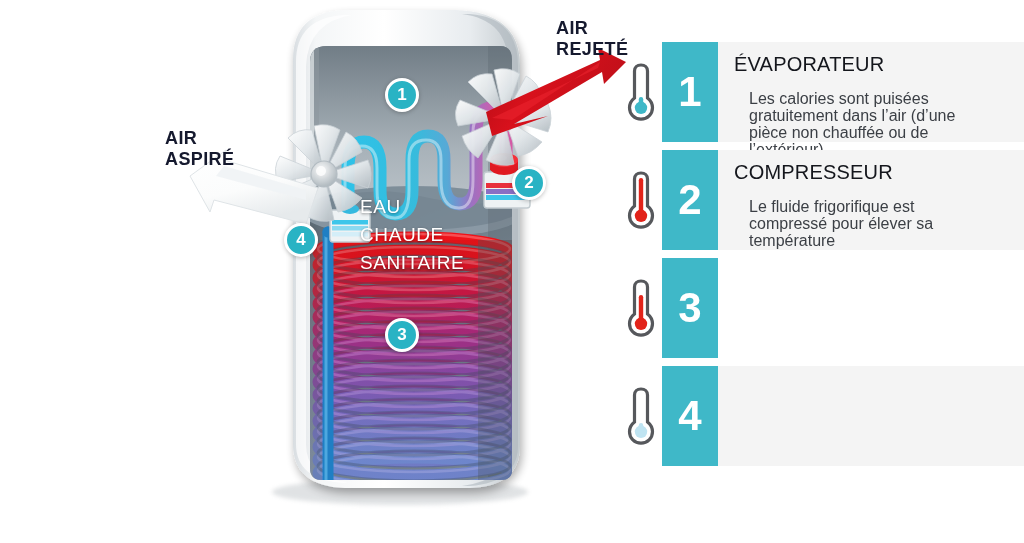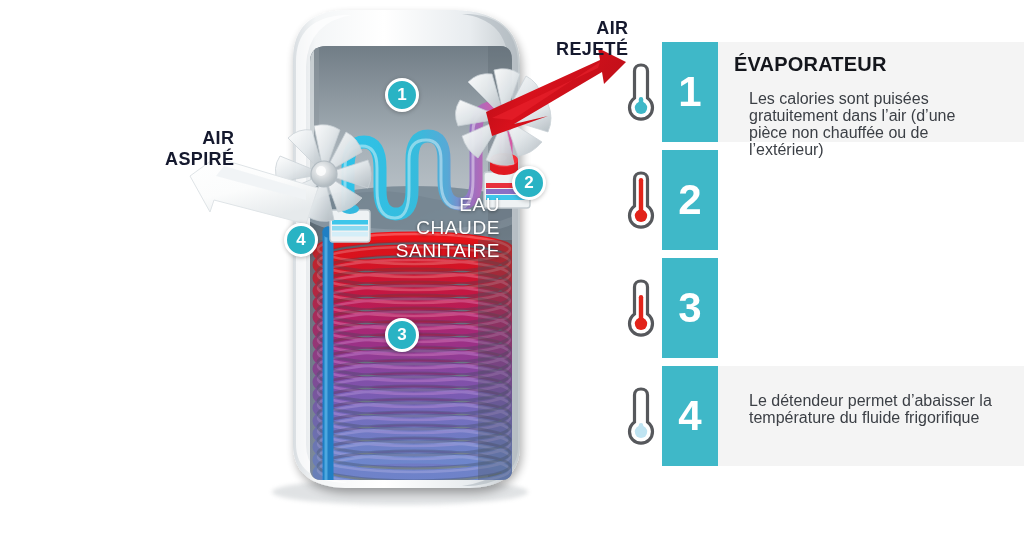--- a/index.html
+++ b/index.html
@@ -23,35 +23,35 @@
   }
 
   .label-text {
     position: absolute;
     font-family: "Liberation Sans", sans-serif;
     font-weight: bold;
     font-size: 18px;
     line-height: 21px;
     color: #15192e;
     letter-spacing: 0.4px;
-    text-align: right;
+    text-align: left;
     white-space: pre-line;
     z-index: 40;
   }
   #air-rejete-label { left: 556px; top: 18px; }
   #air-aspire-label { left: 165px; top: 128px; }
 
   #tank-label {
     position: absolute;
     left: 360px; top: 193px;
     width: 140px;
-    text-align: right;
+    text-align: left;
     color: #ffffff;
     font-size: 19px;
-    line-height: 23px;
+    line-height: 28px;
     font-family: "Liberation Sans", sans-serif;
     letter-spacing: 0.6px;
     white-space: pre-line;
     text-shadow: 0 1px 3px rgba(0,0,0,.45);
     z-index: 35;
   }
 
   
   .badge {
     position: absolute;
@@ -109,21 +109,21 @@
     line-height: 1;
   }
   .step-body {
     flex: 1 1 auto;
     background: #f4f4f4;
     padding: 11px 14px 10px 16px;
     box-sizing: border-box;
   }
   .step-title {
     font-family: "Liberation Sans", sans-serif;
-    font-weight: bold;
+    font-weight: normal;
     font-size: 20px;
     color: #14161c;
     letter-spacing: 0.2px;
     margin: 0 0 3px 0;
     line-height: 22px;
   }
   .step-desc {
     font-family: "Liberation Sans", sans-serif;
     font-size: 16px;
     line-height: 17px;
@@ -477,20 +477,24 @@
     <div class="thermo-wrap">
       <svg width="28" height="62" viewBox="0 0 28 62">
         <path d="M14 4 C18 4 20.5 6.5 20.5 10 L20.5 37 C23.6 39.4 25.5 42.8 25.5 46.8
                  C25.5 53.2 20.4 58.2 14 58.2 C7.6 58.2 2.5 53.2 2.5 46.8
                  C2.5 42.8 4.4 39.4 7.5 37 L7.5 10 C7.5 6.5 10 4 14 4 Z" fill="#ffffff" stroke="#56585c" stroke-width="3.2"></path>
         <circle cx="14" cy="46.8" r="6.2" fill="#e2231a"></circle>
         <rect x="11.8" y="9" width="4.4" height="37" rx="2.2" fill="#e2231a"></rect>
       </svg>
     </div>
     <div class="num-box">2</div>
+    <div class="step-body">
+      <div class="step-title">COMPRESSEUR</div>
+      <div class="step-desc">Le fluide frigorifique est compressé pour élever sa température</div>
+    </div>
   </div>
 
   <div class="step-row">
     <div class="thermo-wrap">
       <svg width="28" height="62" viewBox="0 0 28 62">
         <path d="M14 4 C18 4 20.5 6.5 20.5 10 L20.5 37 C23.6 39.4 25.5 42.8 25.5 46.8
                  C25.5 53.2 20.4 58.2 14 58.2 C7.6 58.2 2.5 53.2 2.5 46.8
                  C2.5 42.8 4.4 39.4 7.5 37 L7.5 10 C7.5 6.5 10 4 14 4 Z" fill="#ffffff" stroke="#56585c" stroke-width="3.2"></path>
         <circle cx="14" cy="46.8" r="6.2" fill="#e2231a"></circle>
         <rect x="11.8" y="18" width="4.4" height="28" rx="2.2" fill="#e2231a"></rect>
@@ -504,17 +508,16 @@
       <svg width="28" height="62" viewBox="0 0 28 62">
         <path d="M14 4 C18 4 20.5 6.5 20.5 10 L20.5 37 C23.6 39.4 25.5 42.8 25.5 46.8
                  C25.5 53.2 20.4 58.2 14 58.2 C7.6 58.2 2.5 53.2 2.5 46.8
                  C2.5 42.8 4.4 39.4 7.5 37 L7.5 10 C7.5 6.5 10 4 14 4 Z" fill="#ffffff" stroke="#56585c" stroke-width="3.2"></path>
         <circle cx="14" cy="46.8" r="6.2" fill="#bfe4f2"></circle>
         <rect x="11.8" y="38" width="4.4" height="8" rx="2.2" fill="#bfe4f2"></rect>
       </svg>
     </div>
     <div class="num-box">4</div>
     <div class="step-body">
-      <div class="step-desc">Le détendeur permet d’abaisser la température du fluide frigorifique</div>
     </div>
   </div>
 
 </div>
 
 </body></html>

